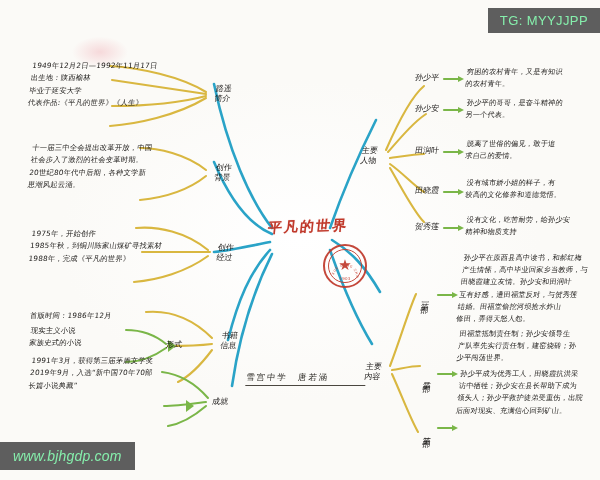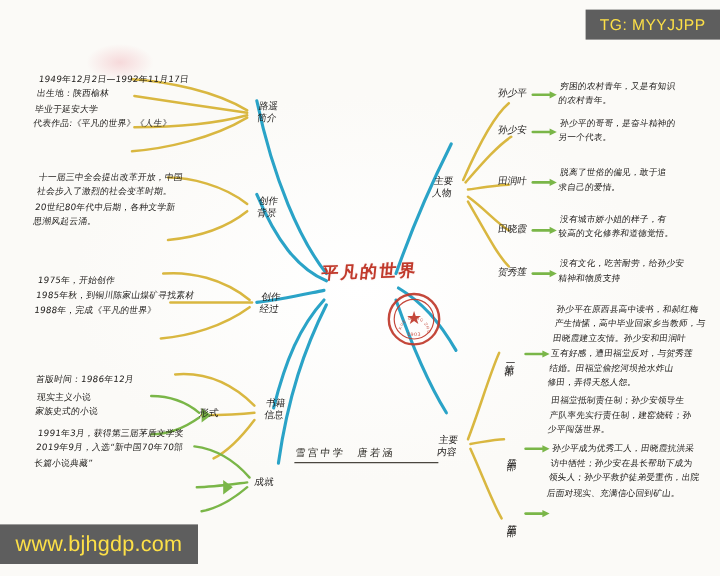--- a/index.html
+++ b/index.html
@@ -71,26 +71,26 @@
     position:absolute;left:0;top:0;width:40px;height:40px;
   }
   .signature{
     position:absolute;left:246px;top:372px;
     color:#26241f;font-size:8.4px;letter-spacing:2px;
     transform:skewX(-6deg);
     border-bottom:1px solid #4a463f;padding-bottom:2px;width:120px;
     font-family:"DejaVu Sans","Liberation Sans",sans-serif;
   }
   .wm{
-    position:absolute;background:#5e5e5e;color:#fde047;
+    position:absolute;background:#5e5e5e;color:#86efac;
     font-family:"Liberation Sans",sans-serif;
     display:flex;align-items:center;justify-content:center;
   }
   #wm-top{right:0;top:8px;padding:5px 12px;font-size:13px;letter-spacing:.4px;}
-  #wm-bottom{left:0;bottom:10px;padding:6px 13px;font-size:18px;letter-spacing:.2px;}
+  #wm-bottom{left:0;bottom:10px;padding:6px 13px;font-size:14px;letter-spacing:.2px;font-style:italic;}
 </style>
 </head>
 <body>
 
 <div id="canvas">
   <div class="paper-tint"></div>
 
   <svg class="wires" viewBox="0 0 600 480">
     <g fill="none" stroke-linecap="round">
 

